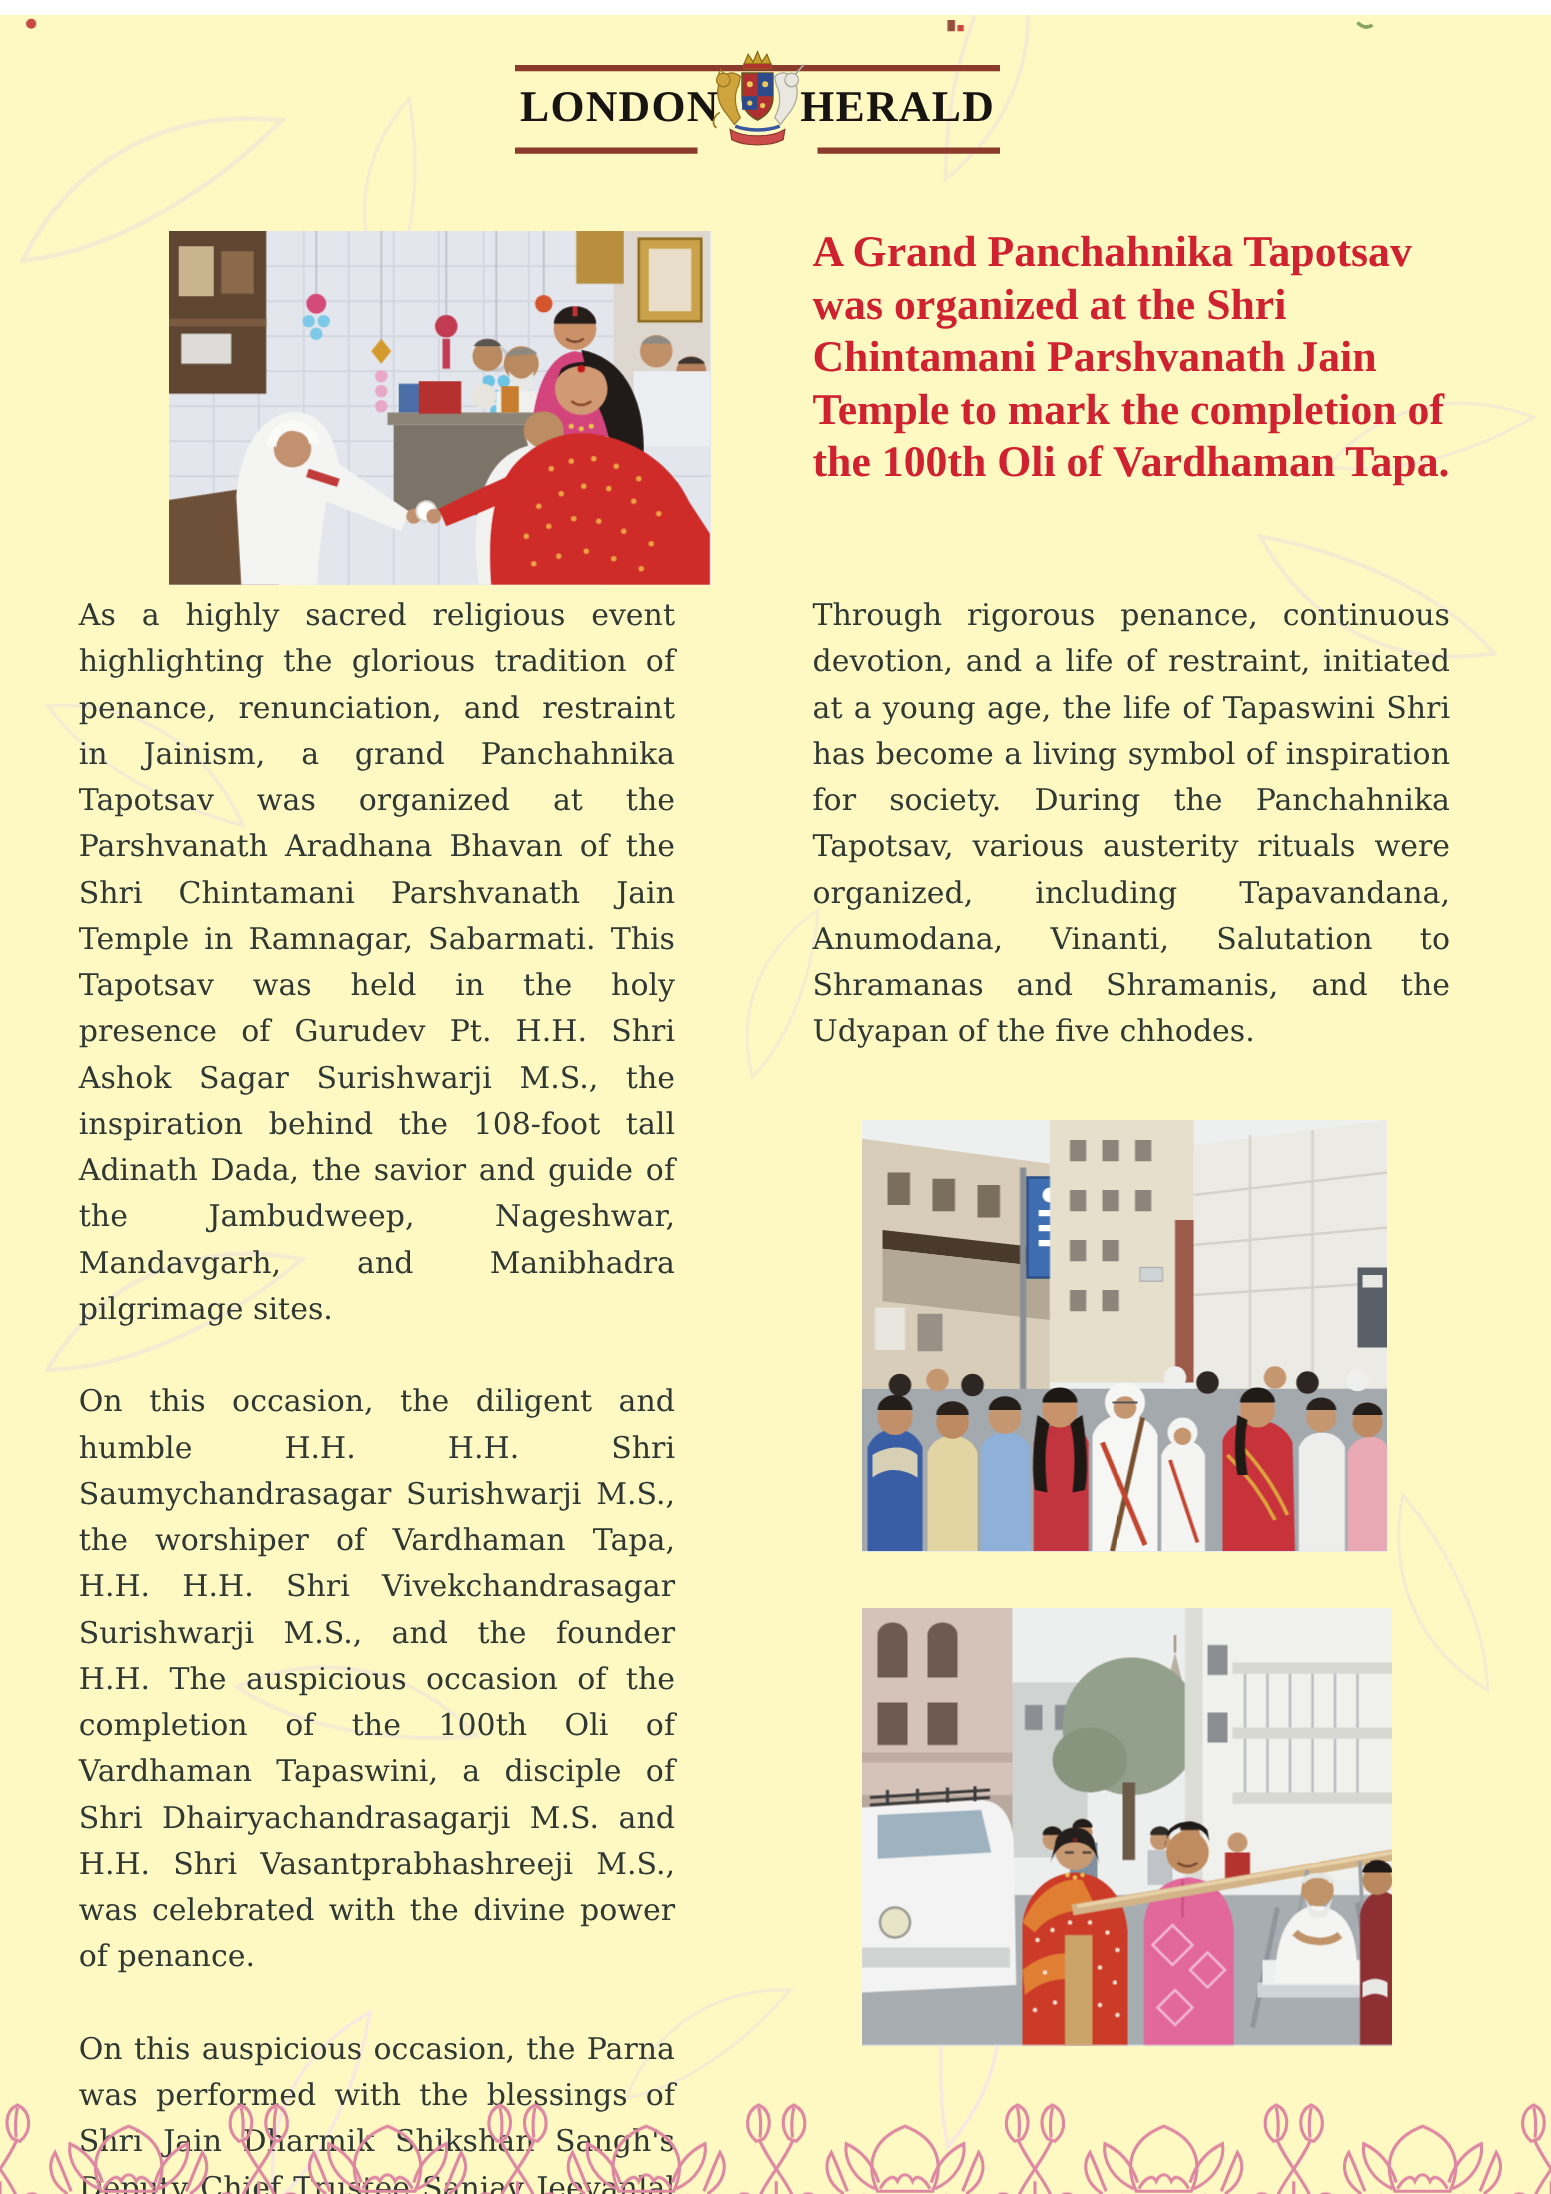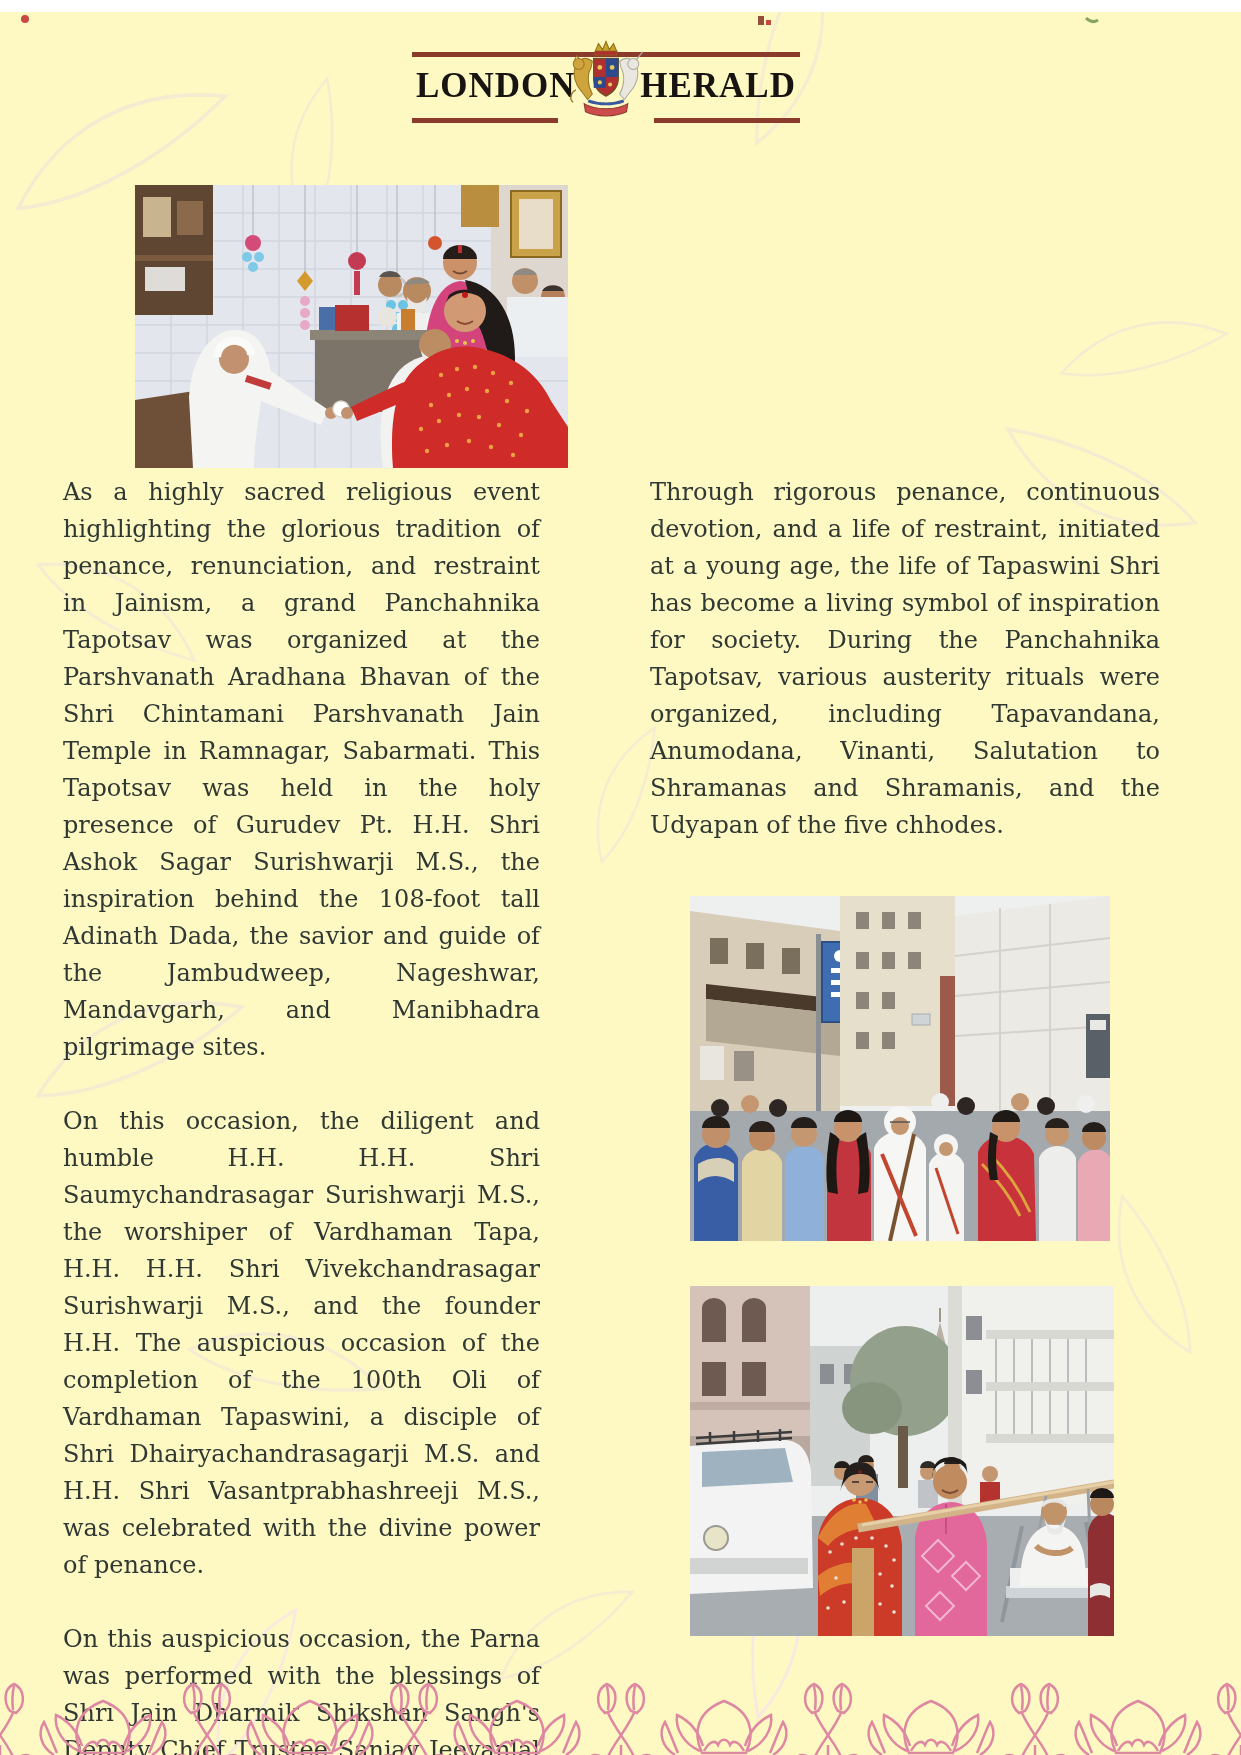--- a/index.html
+++ b/index.html
@@ -121,20 +121,21 @@
         <path d="M80,34 C90,26 100,30 105,42 C109,54 105,68 96,78 L87,90 L80,82 C87,70 88,54 82,44 Z" fill="#e9e7e0" stroke="#aba89c" stroke-width="1.5"></path>
         <circle cx="100" cy="38" r="8" fill="#e9e7e0" stroke="#aba89c" stroke-width="1.5"></circle>
         <path d="M104,32 L114,20" stroke="#aba89c" stroke-width="2"></path>
 
         <path d="M28,96 C44,106 76,106 92,96 L90,108 C74,116 46,116 30,108 Z" fill="#cc4b4b" stroke="#8a3b2b" stroke-width="1.5"></path>
         <path d="M34,92 C50,98 70,98 86,92" fill="none" stroke="#3a57a0" stroke-width="4"></path>
       </svg>
     </span>
   </header>
 
+  <h1 class="headline">A Grand Panchahnika Tapotsav was organized at the Shri Chintamani Parshvanath Jain Temple to mark the completion of the 100th Oli of Vardhaman Tapa.</h1>
 
   <figure class="photo photo-temple">
     <svg viewBox="0 0 433 283" preserveAspectRatio="none" aria-hidden="true">
       <rect width="433" height="283" fill="#e3e6ec"></rect>
 
       <g stroke="#d2d7e0" stroke-width="1.5">
         <line x1="36" y1="0" x2="36" y2="283"></line>
           <line x1="72" y1="0" x2="72" y2="283"></line>
         <line x1="108" y1="0" x2="108" y2="283"></line>
           <line x1="144" y1="0" x2="144" y2="283"></line>

